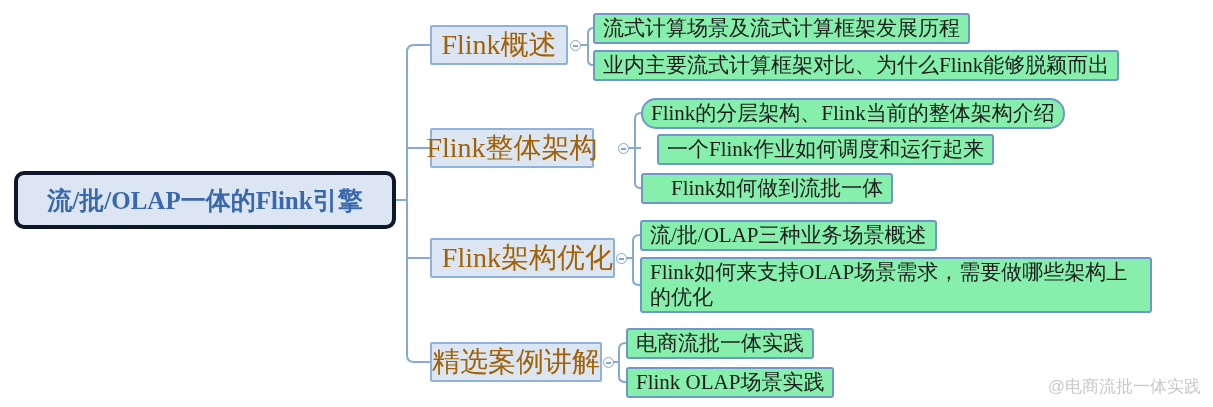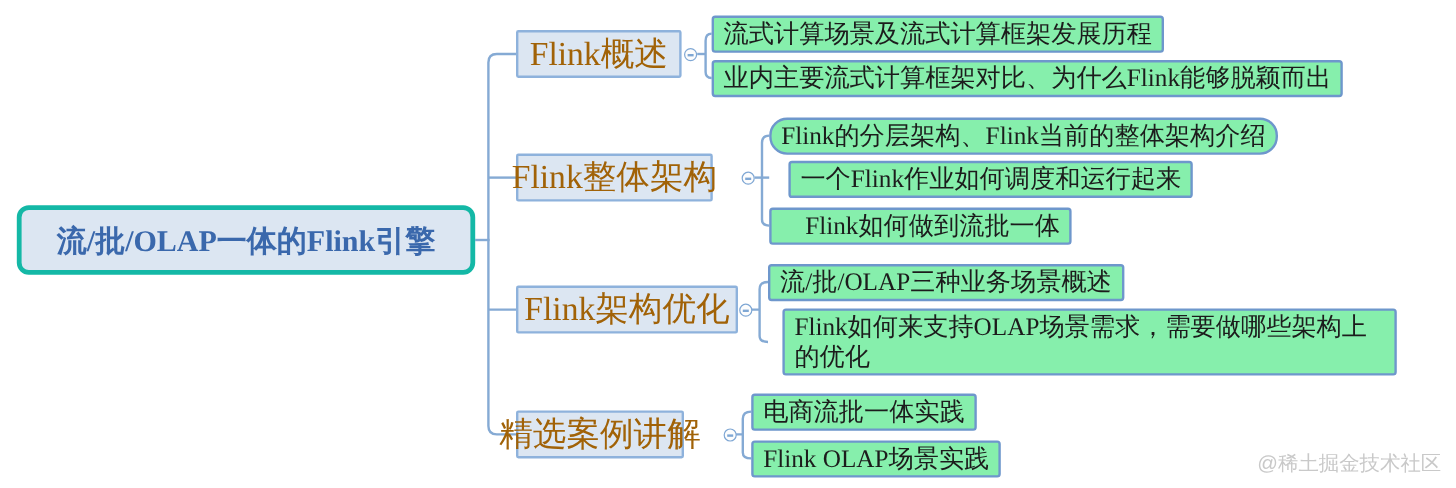--- a/index.html
+++ b/index.html
@@ -13,40 +13,40 @@
   .links{position:absolute;left:0;top:0;}
   .links path{fill:none;stroke:#85aad4;stroke-width:2;}
   .node{
     position:absolute;
     box-sizing:border-box;
     display:flex;align-items:center;justify-content:center;
     background:#dce6f2;
   }
   .root{
     left:14px;top:171px;width:382px;height:58px;
-    border:4px solid #14b8a6;border-radius:10px;
+    border:4px solid #0f172a;border-radius:10px;
     font-size:25px;font-weight:bold;color:#3a68ac;
     white-space:nowrap;
   }
   .branch{
     height:40px;
     border:2px solid #8eb2dc;border-radius:2px;
     font-size:28px;color:#a16207;
     white-space:nowrap;
   }
   .leaf{
     position:absolute;
     box-sizing:border-box;
     background:#86efac;
     border:2px solid #6e97cc;border-radius:3px;
     font-size:21px;line-height:25px;color:#1c1c1c;
     padding:1px 8px;
     white-space:nowrap;
   }
-  .leaf.wrap{white-space:normal;width:512px;margin-left:12px;}
+  .leaf.wrap{white-space:normal;width:512px;}
   .toggle{
     position:absolute;
     box-sizing:border-box;
     width:11px;height:11px;border-radius:50%;
     border:1px solid #7fa7d4;background:#fdfdfd;
     display:flex;align-items:center;justify-content:center;
     cursor:pointer;
   }
   .toggle .minus{display:block;width:5px;height:2px;background:#7fa7d4;}
   .watermark{
@@ -86,24 +86,24 @@
   <div class="node root">
     <span>流/批/OLAP一体的Flink引擎</span>
   </div>
 
   <div class="node branch" style="left:430px;top:25px;width:138px;">
     <span>Flink概述</span>
   </div>
   <div class="node branch" style="left:430px;top:128px;width:164px;">
     <span>Flink整体架构</span>
   </div>
-  <div class="node branch" style="left:430px;top:238px;width:185px;">
+  <div class="node branch" style="left:430px;top:238px;width:185px;justify-content:flex-end;">
     <span>Flink架构优化</span>
   </div>
-  <div class="node branch" style="left:430px;top:342px;width:140px;">
+  <div class="node branch" style="left:430px;top:342px;width:172px;">
     <span>精选案例讲解</span>
   </div>
 
   <div class="toggle" style="left:570px;top:40px;">
     <span class="minus"></span>
   </div>
   <div class="toggle" style="left:618px;top:143px;">
     <span class="minus"></span>
   </div>
   <div class="toggle" style="left:616px;top:253px;">
@@ -137,15 +137,15 @@
     <span>Flink如何来支持OLAP场景需求，需要做哪些架构上的优化</span>
   </div>
 
   <div class="leaf" style="left:626px;top:328px;font-family:Liberation Serif, serif;">
     <span>电商流批一体实践</span>
   </div>
   <div class="leaf" style="left:626px;top:367px;">
     <span>Flink OLAP场景实践</span>
   </div>
 
-  <div class="watermark">@稀土掘金技术社区</div>
+  <div class="watermark">@电商流批一体实践</div>
 
 </div>
 
 </body></html>

